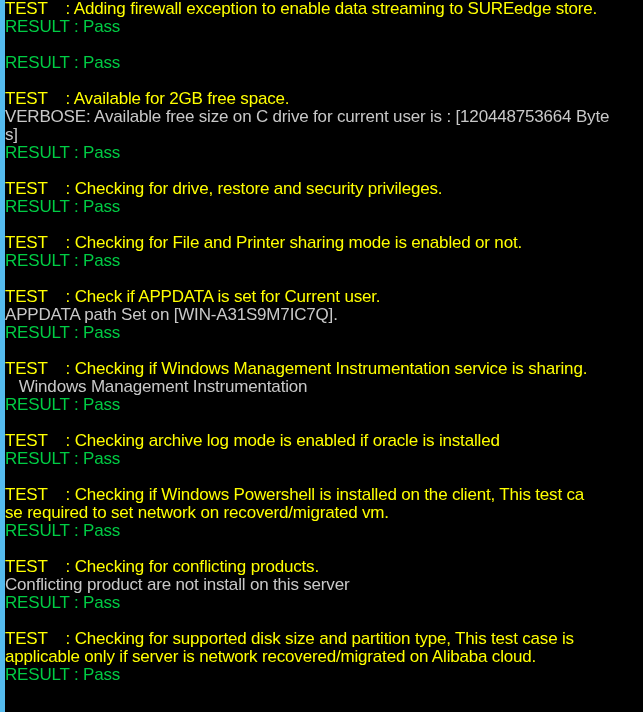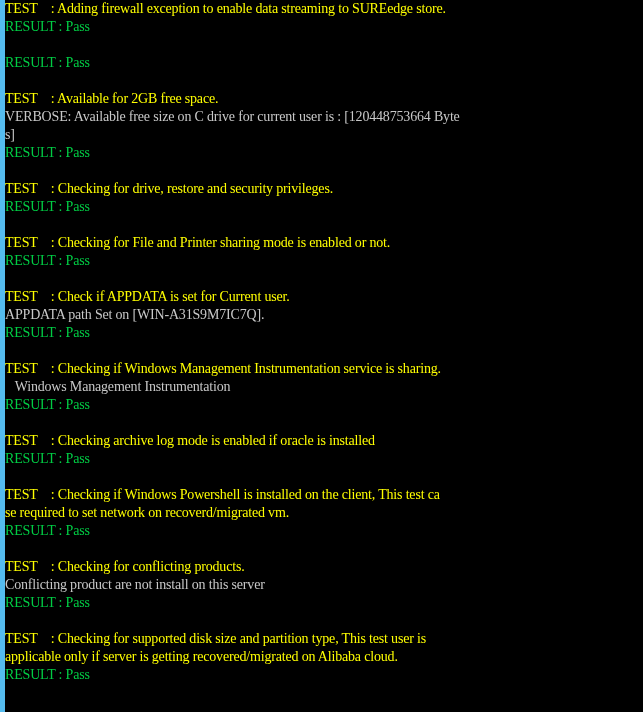--- a/index.html
+++ b/index.html
@@ -41,22 +41,22 @@
     left: 5px;
     top: 0;
     width: 638px;
     height: 712px;
     overflow: hidden;
     padding: 0;
   }
   .line {
     display: block;
     white-space: pre;
-    font-family: Liberation Serif, serif;
-    font-size: 14px;
+    font-family: Liberation Sans, sans-serif;
+    font-size: 17px;
     line-height: 18px;
     height: 18px;
     letter-spacing: -0.18px;
     overflow: hidden;
   }
   .c-test2  { color: #FFFF00; }
   .c-result { color: #00CC44; }
   .c-info   { color: #C8C8C8; }
   .c-blank  { color: #000000; }
 </style>
@@ -98,19 +98,19 @@
       <div class="line c-result">RESULT : Pass</div>
       <div class="line c-blank">&nbsp;</div>
       <div class="line c-test2">TEST    : Checking if Windows Powershell is installed on the client, This test ca</div>
       <div class="line c-test2">se required to set network on recoverd/migrated vm.</div>
       <div class="line c-result">RESULT : Pass</div>
       <div class="line c-blank">&nbsp;</div>
       <div class="line c-test2">TEST    : Checking for conflicting products.</div>
       <div class="line c-info">Conflicting product are not install on this server</div>
       <div class="line c-result">RESULT : Pass</div>
       <div class="line c-blank">&nbsp;</div>
-      <div class="line c-test2">TEST    : Checking for supported disk size and partition type, This test user is</div>
-      <div class="line c-test2">applicable only if server is getting recovered/migrated on Alibaba cloud.</div>
+      <div class="line c-test2">TEST    : Checking for supported disk size and partition type, This test case is</div>
+      <div class="line c-test2">applicable only if server is network recovered/migrated on Alibaba cloud.</div>
       <div class="line c-result">RESULT : Pass</div>
       <div class="line c-blank">&nbsp;</div>
     </div>
 
 </div>
 
 </body></html>

